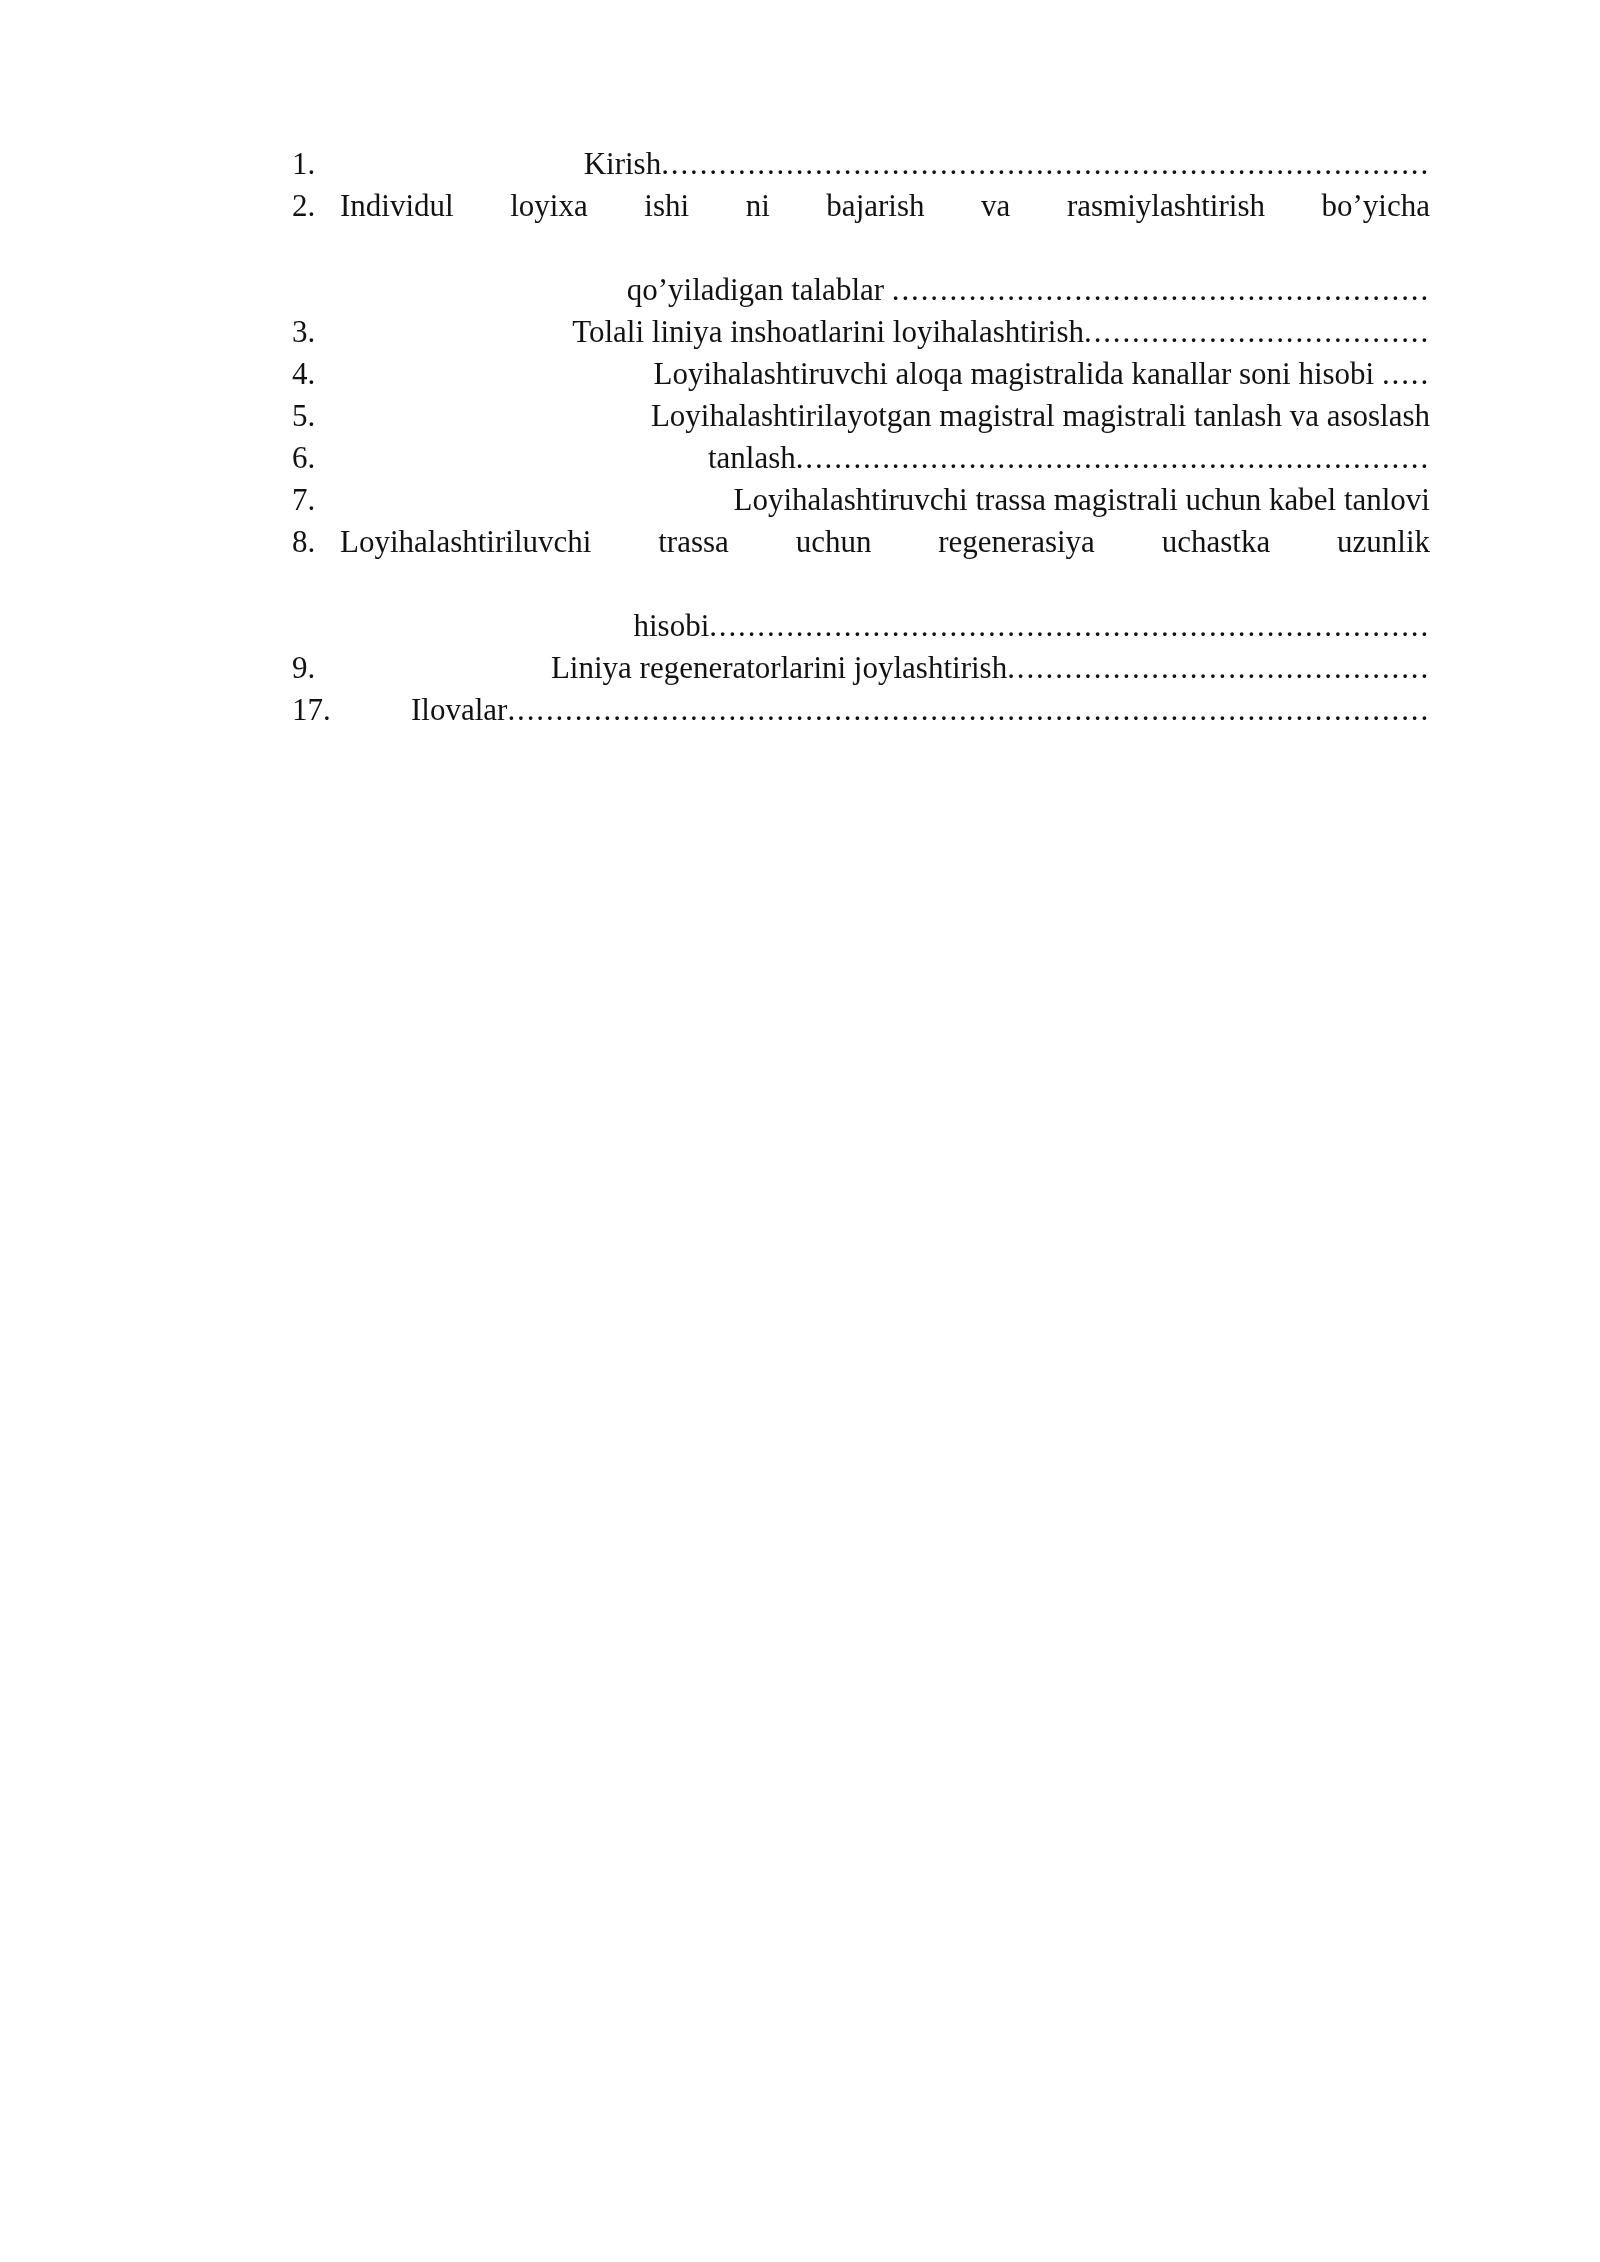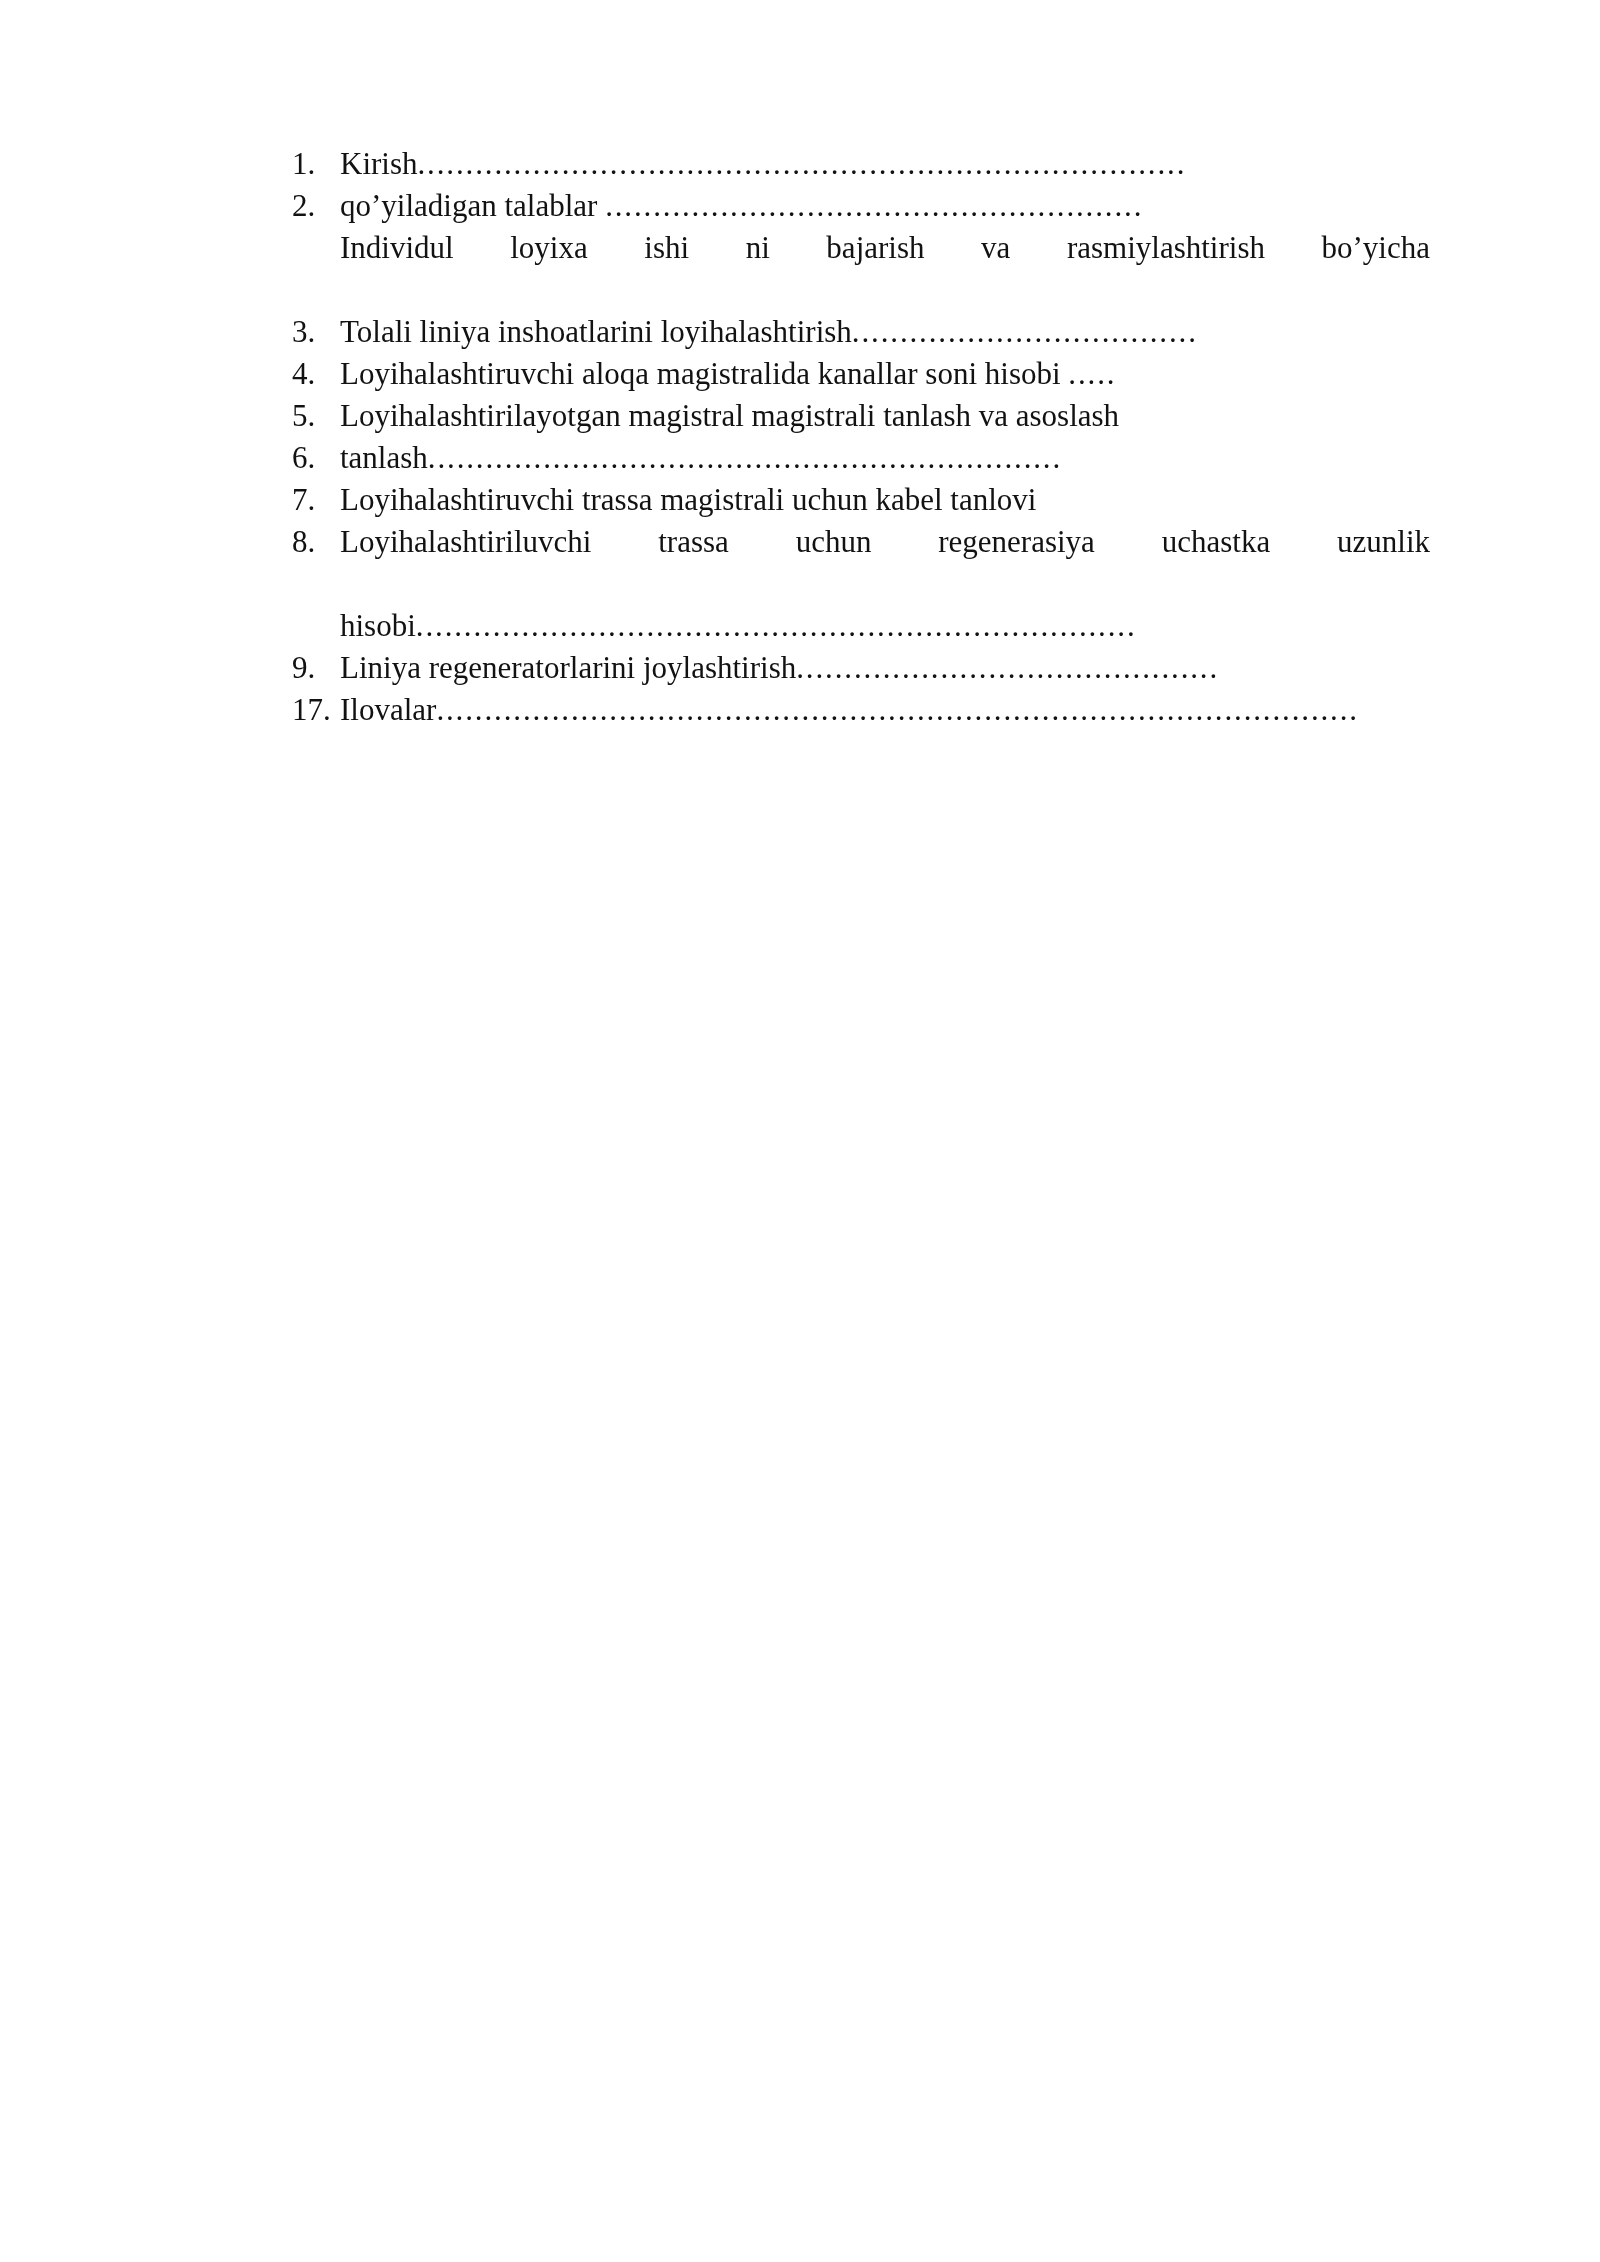--- a/index.html
+++ b/index.html
@@ -42,21 +42,21 @@
   }
   
   .para {
     margin: 0;
     text-align: justify;
     text-justify: inter-word;
     -webkit-hyphens: none;
     hyphens: none;
   }
   .para.one-line {
-    text-align: left;
+    text-align: right;
     white-space: nowrap;
   }
   .leader {
     letter-spacing: 0.06em;
   }
   
   .para .force {
     display: inline-block;
     width: 100%;
     height: 0;
@@ -70,22 +70,22 @@
   <ol class="toc" id="toc-root" style="list-style:none;margin:0;padding:0;">
       <li class="toc-item">
         <span class="num">1.</span>
         <span class="body-col">
           <p class="para one-line"><span>Kirish</span><span class="leader">................................................................................</span></p>
         </span>
       </li>
       <li class="toc-item">
         <span class="num">2.</span>
         <span class="body-col">
+          <p class="para"><span>Individul loyixa ishi ni bajarish va rasmiylashtirish  bo’yicha</span><span class="force"></span></p>
           <p class="para one-line"><span>qo’yiladigan talablar </span><span class="leader">........................................................</span></p>
-          <p class="para"><span>Individul loyixa ishi ni bajarish va rasmiylashtirish  bo’yicha</span><span class="force"></span></p>
         </span>
       </li>
       <li class="toc-item">
         <span class="num">3.</span>
         <span class="body-col">
           <p class="para one-line"><span>Tolali liniya inshoatlarini loyihalashtirish</span><span class="leader">....................................</span></p>
         </span>
       </li>
       <li class="toc-item">
         <span class="num">4.</span>

